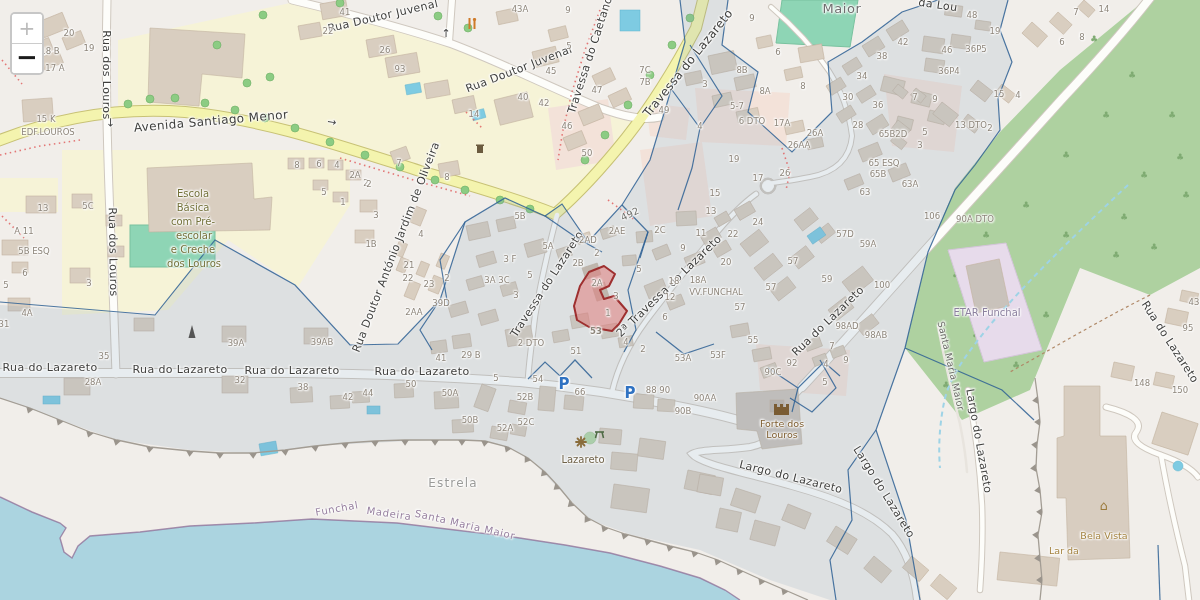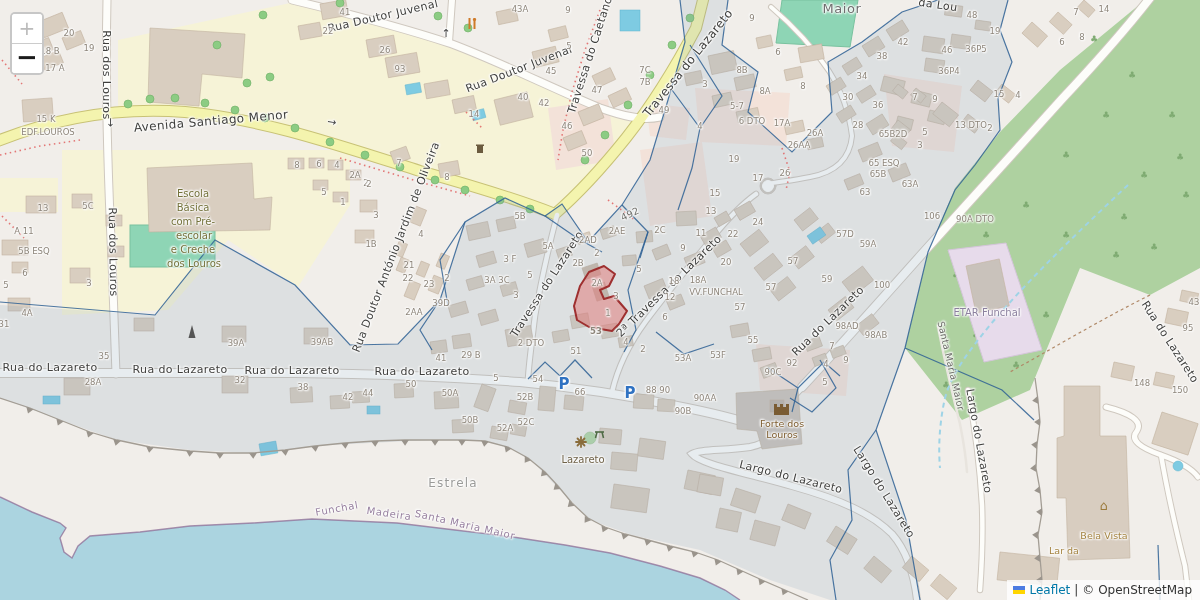--- a/index.html
+++ b/index.html
@@ -658,17 +658,14 @@
       <div class="lbl hn" style="left: 1180px; top: 390px; transform: translate(-50%, -50%);">150</div>
       <div class="lbl hn" style="left: 1188px; top: 328px; transform: translate(-50%, -50%);">95</div>
       <div class="lbl hn" style="left: 1194px; top: 302px; transform: translate(-50%, -50%);">43</div>
     </div>
 
 <div class="zoomctl">
   <a class="zin">+</a>
   <a class="zout">−</a>
 </div>
 
-<div class="attribution">
-  <span class="ua-flag"></span><a class="leaflet-link" href="#">Leaflet</a><span class="attr-sep">|</span><a class="osm-link" href="#">© OpenStreetMap</a>
+
 </div>
 
-</div>
-
 </body></html>

